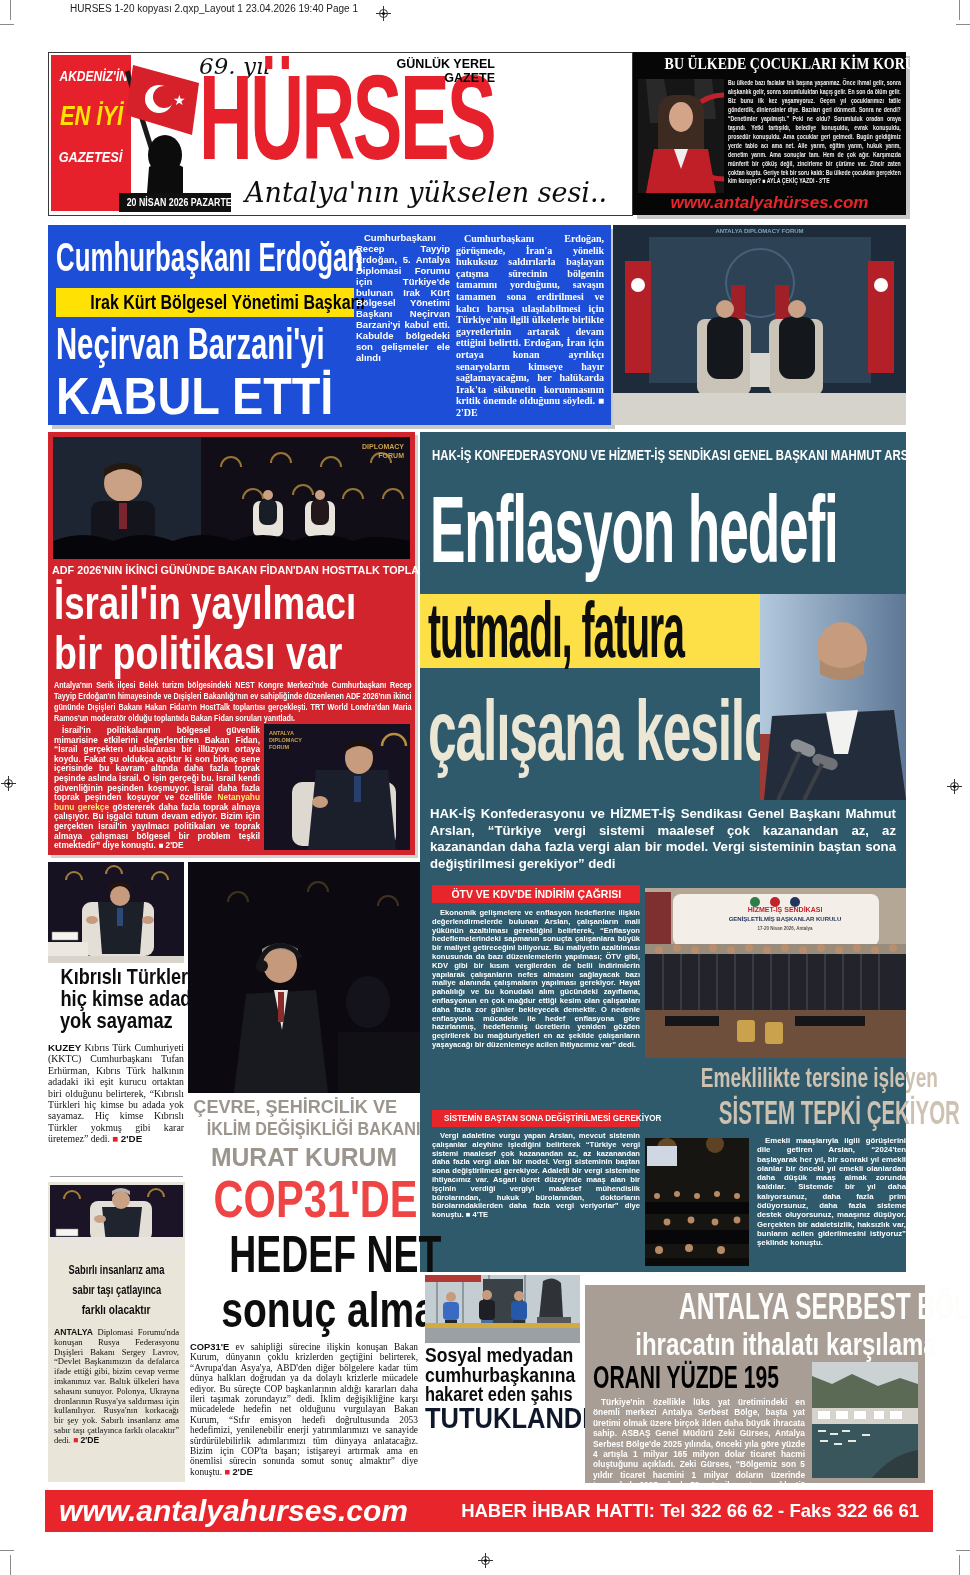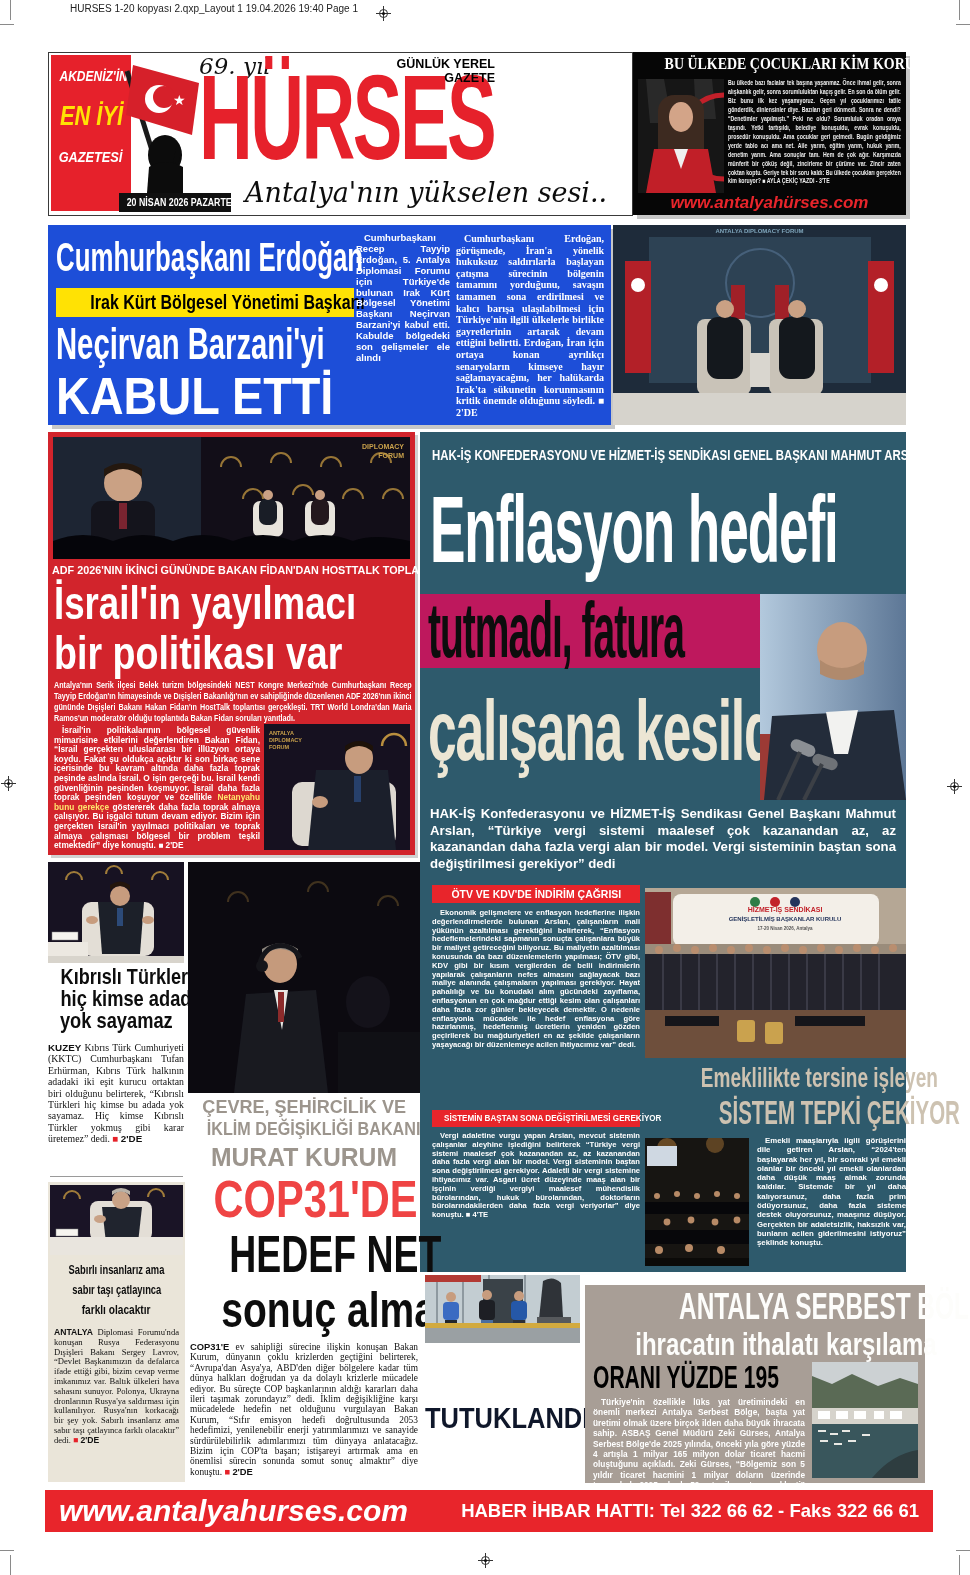--- a/index.html
+++ b/index.html
@@ -40,21 +40,21 @@
   .byellow{position:absolute;left:8px;top:63px;width:298px;height:29px;background:#ffe204;text-align:center;line-height:29px;
            color:#000;font-weight:bold;font-size:20px;}
   .bcol{position:absolute;top:8px;color:#fff;font-weight:bold;}
   
   .isr{position:absolute;left:48px;top:432px;width:367px;height:423px;background:#d2242c;box-shadow:3px 3px 0 rgba(0,0,0,.18);}
   .isr .kick{position:absolute;left:0;top:132px;width:100%;text-align:center;color:#fff;font-weight:bold;font-size:11px;}
   .isrbody{font-size:8.3px;line-height:9.6px;font-weight:bold;color:#fff;}
   .isrbody .hl{color:#ffe66e;}
   
   .teal{position:absolute;left:420px;top:432px;width:486px;height:840px;background:#2e5a6c;}
-  .whiteband{position:absolute;left:0;top:162px;width:340px;height:74px;background:#be185d;}
+  .whiteband{position:absolute;left:0;top:162px;width:340px;height:74px;background:#fde047;}
   .redband{position:absolute;background:#e8252b;color:#fff;font-weight:bold;text-align:center;}
   .tealbody{font-size:7.6px;line-height:8.8px;font-weight:bold;color:#fff;}
   
   .shead{color:#0d0d0d;font-weight:bold;text-align:center;}
   .sbody{font-family:"Liberation Serif",serif;color:#111;}
   .lead{font-family:"Liberation Sans",sans-serif;font-weight:bold;}
   .sqmark{color:#e62129;}
   .ref{font-family:"Liberation Sans",sans-serif;font-weight:bold;}
   
   .lpanel{position:absolute;left:48px;top:1182px;width:137px;height:300px;background:#eae5d9;}
@@ -66,21 +66,21 @@
   .footer{position:absolute;left:45px;top:1490px;width:888px;height:42px;background:#e8252b;display:flex;align-items:center;justify-content:space-between;padding:0 14px;box-sizing:border-box;}
   .furl{color:#fff;font-weight:bold;font-style:italic;font-size:30px;}
   .fhot{color:#fff;font-weight:bold;font-size:18.5px;}
   .divider{position:absolute;background:#9a9a9a;}
 </style>
 </head>
 <body>
 
 <div id="page">
 
-  <div class="slug">HURSES 1-20 kopyası 2.qxp_Layout 1  19.04.2026  19:40  Page 1</div>
+  <div class="slug">HURSES 1-20 kopyası 2.qxp_Layout 1  23.04.2026  19:40  Page 1</div>
   <svg class="reg" style="left:376px;top:6px" width="15" height="15">
       <circle cx="7.5" cy="7.5" r="4" fill="none" stroke="#333" stroke-width="1"></circle>
       <line x1="0" y1="7.5" x2="15" y2="7.5" stroke="#333" stroke-width="1"></line>
       <line x1="7.5" y1="0" x2="7.5" y2="15" stroke="#333" stroke-width="1"></line>
       <circle cx="7.5" cy="7.5" r="1.6" fill="#111"></circle>
     </svg>
   <svg class="reg" style="left:1px;top:776px" width="15" height="15">
       <circle cx="7.5" cy="7.5" r="4" fill="none" stroke="#333" stroke-width="1"></circle>
       <line x1="0" y1="7.5" x2="15" y2="7.5" stroke="#333" stroke-width="1"></line>
       <line x1="7.5" y1="0" x2="7.5" y2="15" stroke="#333" stroke-width="1"></line>
@@ -444,21 +444,21 @@
       <path d="M74 94 q18 -14 36 0 l0 -7 q-18 -11 -36 0 z" fill="#8d867e"></path>
       <path d="M72 102 a21 21 0 0 1 40 -6" stroke="#15151a" stroke-width="5" fill="none"></path>
       <circle cx="74" cy="104" r="6" fill="#15151a"></circle>
       <polygon points="58,132 128,128 140,231 46,231" fill="#191a20"></polygon>
       <polygon points="86,128 100,128 94,168" fill="#e8e6e2"></polygon>
       <rect x="90" y="130" width="6" height="30" fill="#8c2b2b"></rect>
       <ellipse cx="180" cy="140" rx="22" ry="26" fill="#14121a"></ellipse>
       <rect x="150" y="170" width="82" height="61" fill="#101015"></rect>
     </svg>
   </div>
-  <div class="abs" style="left:188px;top:1096px;width:232px;text-align:center;font-size:19px;line-height:22px;font-weight:bold;color:#9c958d">
+  <div class="abs" style="left:188px;top:1096px;width:232px;text-align:left;font-size:19px;line-height:22px;font-weight:bold;color:#9c958d">
     <span class="cc" style="transform:scaleX(.95)">ÇEVRE, ŞEHİRCİLİK VE</span>
   </div>
   <div class="abs" style="left:188px;top:1118px;width:232px;text-align:center;font-size:19px;line-height:22px;font-weight:bold;color:#9c958d">
     <span class="cc" style="transform:scaleX(.85)">İKLİM DEĞİŞİKLİĞİ BAKANI</span>
   </div>
   <div class="abs" style="left:188px;top:1142px;width:232px;text-align:center;font-size:26px;line-height:30px;font-weight:bold;color:#9c958d">
     <span class="cc" style="transform:scaleX(.95)">MURAT KURUM</span>
   </div>
   <div class="abs" style="left:188px;top:1172px;width:232px;text-align:center;font-size:52px;line-height:55px;font-weight:bold;color:#ef4444">
     <span class="cc" style="transform:scaleX(.8)">COP31'DE</span>
@@ -492,20 +492,25 @@
           <rect x="54" y="25" width="16" height="20" rx="4" fill="#1d1f24"></rect>
           <rect x="56" y="45" width="12" height="14" fill="#4a6ea0"></rect>
         <circle cx="94" cy="21" r="5" fill="#c79c7e"></circle>
           <rect x="86" y="26" width="16" height="19" rx="4" fill="#2558a8"></rect>
           <rect x="88" y="45" width="12" height="14" fill="#2c2f35"></rect>
       </g>
       <rect x="0" y="48" width="155" height="5" fill="#d2aa3f"></rect>
       <rect x="0" y="53" width="155" height="15" fill="#9aa0a3"></rect>
     </svg>
   </div>
+  <div class="abs" style="left:425px;top:1346px;width:155px;font-size:19.5px;line-height:19.5px;font-weight:bold;color:#0d0d0d">
+    <span class="cx" style="transform:scaleX(.9)">Sosyal medyadan</span><br>
+    <span class="cx" style="transform:scaleX(.9)">cumhurbaşkanına</span><br>
+    <span class="cx" style="transform:scaleX(.84)">hakaret eden şahıs</span>
+  </div>
   <div class="abs" style="left:425px;top:1404px;font-size:30px;line-height:27px;font-weight:bold;color:#0f172a">
     <span class="cx" style="transform:scaleX(.85)">TUTUKLANDI</span>
   </div>
 
   <section class="serb">
     <div class="h abs" style="left:0;top:2px;font-size:37px;line-height:40px">
       <span class="cc" style="transform:scaleX(.66)">ANTALYA SERBEST BÖLGE'DE</span>
     </div>
     <div class="h abs" style="left:0;top:42px;font-size:32px;line-height:34px">
       <span class="cc" style="transform:scaleX(.75)">ihracatın ithalatı karşılama</span>

